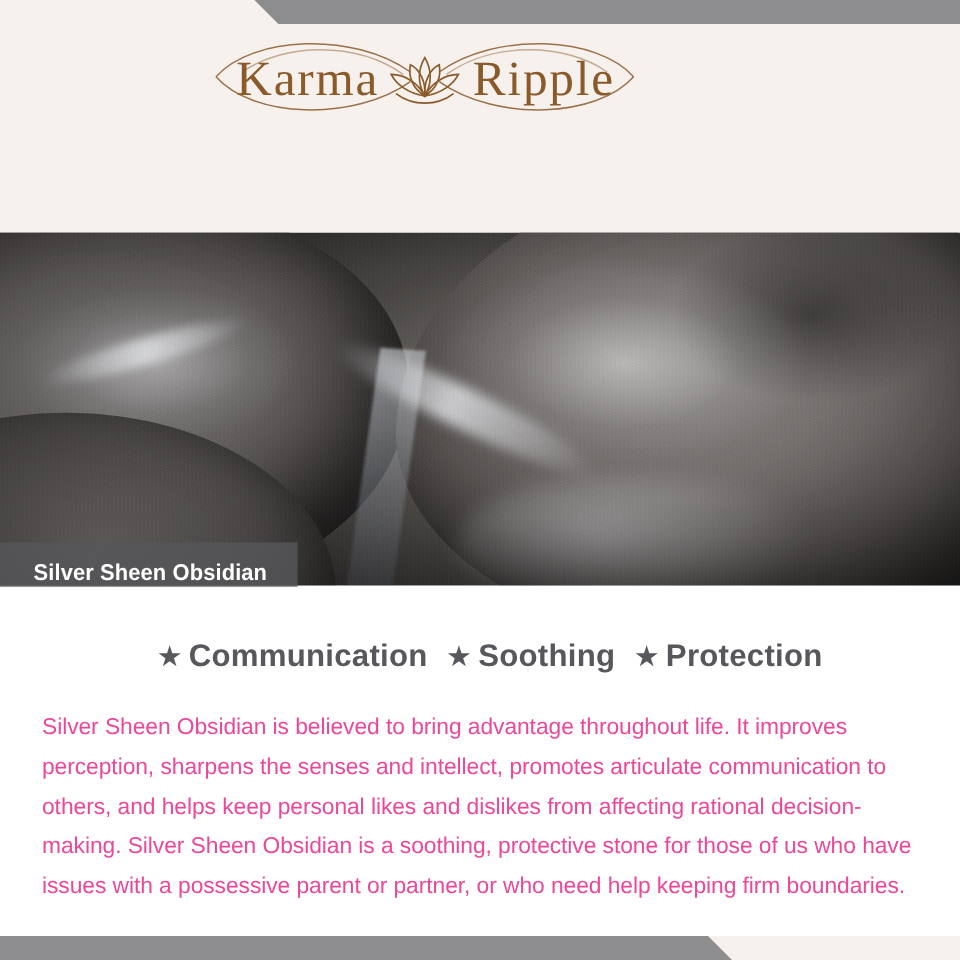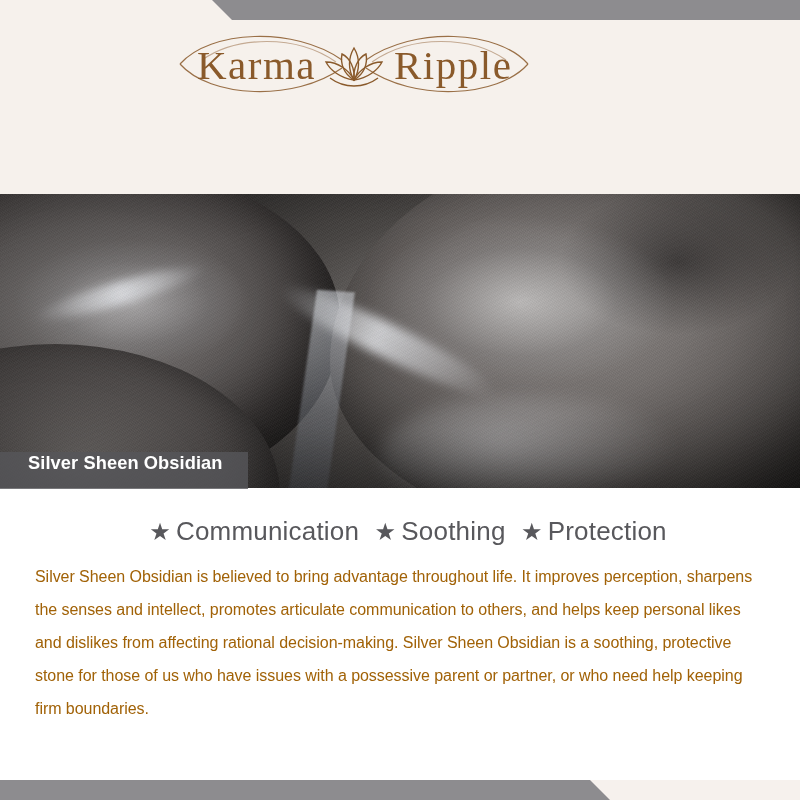--- a/index.html
+++ b/index.html
@@ -224,21 +224,21 @@
 
   
   .stone-badge {
     position: absolute;
     left: 0;
     top: 452px;
     height: 37px;
     min-width: 248px;
     background: rgba(86,86,90,.80);
     display: flex;
-    align-items: flex-start;
+    align-items: flex-end;
     z-index: 4;
   }
   .stone-badge span {
     color: #ffffff;
     font-family: "Liberation Sans Narrow", "Liberation Sans", sans-serif;
     font-weight: bold;
     font-size: 19px;
     padding-left: 24px;
     padding-right: 20px;
     letter-spacing: .1px;
@@ -249,49 +249,49 @@
   
   .body-panel {
     position: absolute;
     left: 0;
     top: 488px;
     width: 800px;
     height: 292px;
     background: #ffffff;
   }
   .benefits {
-    margin: 0;
+    margin: 15px;
     padding: 28px 0 0 16px;
     text-align: center;
     white-space: nowrap;
     font-family: "Liberation Sans Narrow", "Liberation Sans", sans-serif;
-    font-weight: normal;
+    font-weight: bold;
     font-size: 26px;
     color: #58585c;
     letter-spacing: .2px;
   }
   .benefit {
     display: inline-block;
     margin: 0 4px;
   }
   .benefit .star {
     display: inline-block;
     margin-right: 5px;
     font-size: 24px;
     line-height: 1;
     color: #58585c;
     font-family: "DejaVu Sans", sans-serif;
   }
   .desc {
     margin: 0;
     padding: 13px 30px 0 35px;
     font-family: "Liberation Sans Narrow", "Liberation Sans", sans-serif;
-    font-size: 16px;
+    font-size: 19px;
     line-height: 33px;
-    color: #a16207;
+    color: #ec4899;
     text-align: left;
     letter-spacing: -.05px;
   }
 </style>
 </head>
 <body>
 
 <div class="canvas">
 
   <div class="page">

